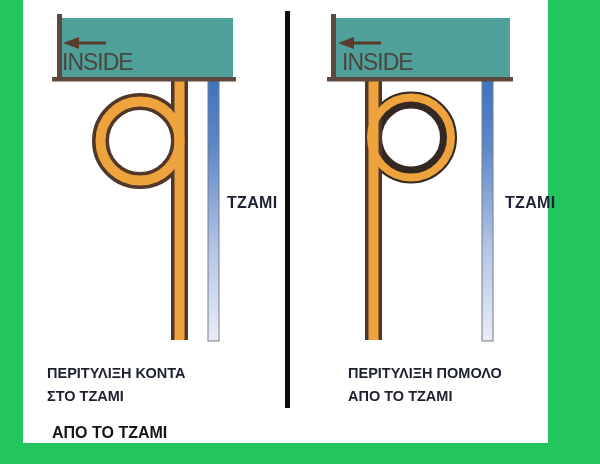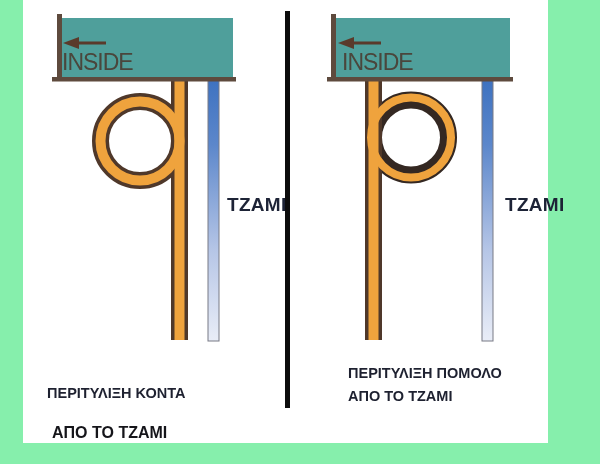--- a/index.html
+++ b/index.html
@@ -1,34 +1,34 @@
 <!DOCTYPE html>
 <html><head>
 <meta charset="utf-8">
 <style>
   html,body{margin:0;padding:0;}
   body{
     width:600px;height:464px;overflow:hidden;
     font-family:"Liberation Sans","DejaVu Sans",sans-serif;
     background:#f1ede6;
   }
-  .page{position:relative;width:600px;height:464px;background:#86efac;}
+  .page{position:relative;width:600px;height:464px;background:#22c55e;}
   .content{position:absolute;left:23px;top:0;width:525px;height:443px;background:#ffffff;}
   .panel{position:absolute;inset:0;pointer-events:none;}
   .divider{position:absolute;left:285px;top:11px;width:5px;height:397px;background:#0c0c0c;}
   .svg-layer{position:absolute;left:0;top:0;width:600px;height:464px;}
 
   .inside-label{
     position:absolute;
     font-size:23px;font-weight:400;letter-spacing:-1px;
     color:#4a463c;line-height:1;white-space:nowrap;
   }
   .glass-label{
     position:absolute;
-    font-size:19px;font-weight:700;letter-spacing:.3px;
+    font-size:16px;font-weight:700;letter-spacing:.3px;
     color:#1d2336;line-height:1;white-space:nowrap;
   }
   .caption{
     position:absolute;
     font-size:14.5px;font-weight:700;line-height:23px;
     color:#1e2130;white-space:nowrap;
   }
   .warning{
     position:absolute;left:52px;top:422px;
     font-size:16px;font-weight:700;line-height:22px;
@@ -87,22 +87,23 @@
     </g>
     <g>
       <rect x="353" y="41.5" width="28" height="3" fill="#5a3a2b"></rect>
       <polygon points="338,43 354,37 354,49" fill="#5a3a2b"></polygon>
     </g>
   </svg>
 
   <div class="panel">
     <div class="inside-label" style="left:62px;top:51px;">INSIDE</div>
     <div class="glass-label" style="left:227px;top:195px;">ΤΖΑΜΙ</div>
-    <div class="caption" style="left:47px;top:382px;">
+    <div class="caption" style="left:47px;top:362px;">
       <div>ΠΕΡΙΤΥΛΙΞΗ ΚΟΝΤΑ</div>
+      <div>ΣΤΟ ΤΖΑΜΙ</div>
     </div>
   </div>
 
   <div class="panel">
     <div class="inside-label" style="left:342px;top:51px;">INSIDE</div>
     <div class="glass-label" style="left:505px;top:195px;">ΤΖΑΜΙ</div>
     <div class="caption" style="left:348px;top:362px;">
       <div>ΠΕΡΙΤΥΛΙΞΗ ΠΟΜΟΛΟ</div>
       <div>ΑΠΟ ΤΟ ΤΖΑΜΙ</div>
     </div>

